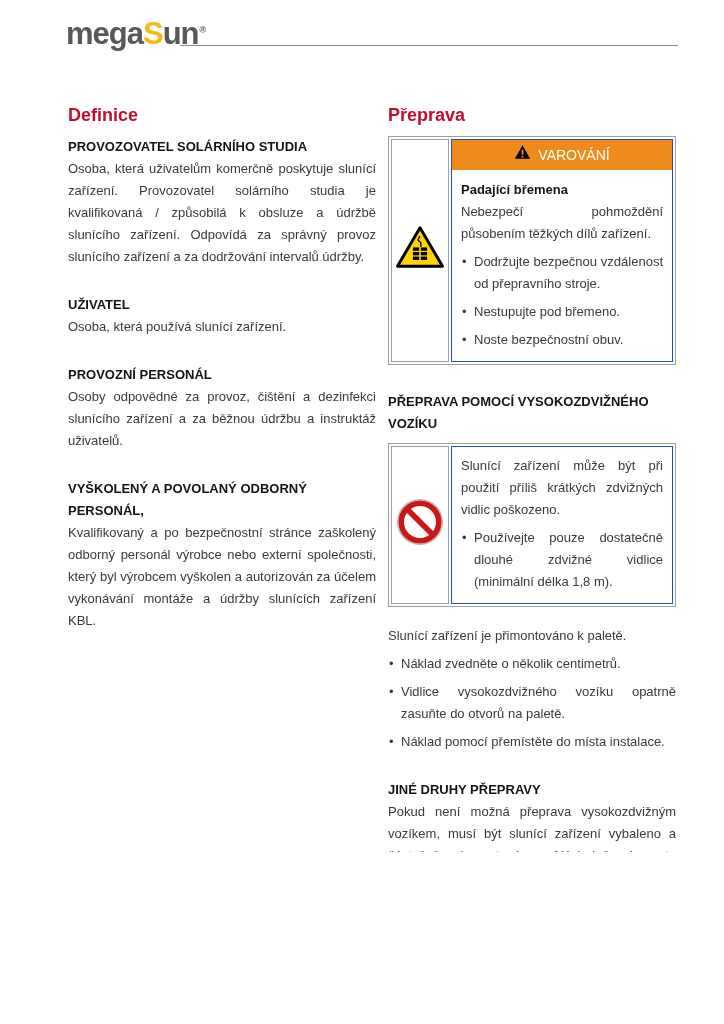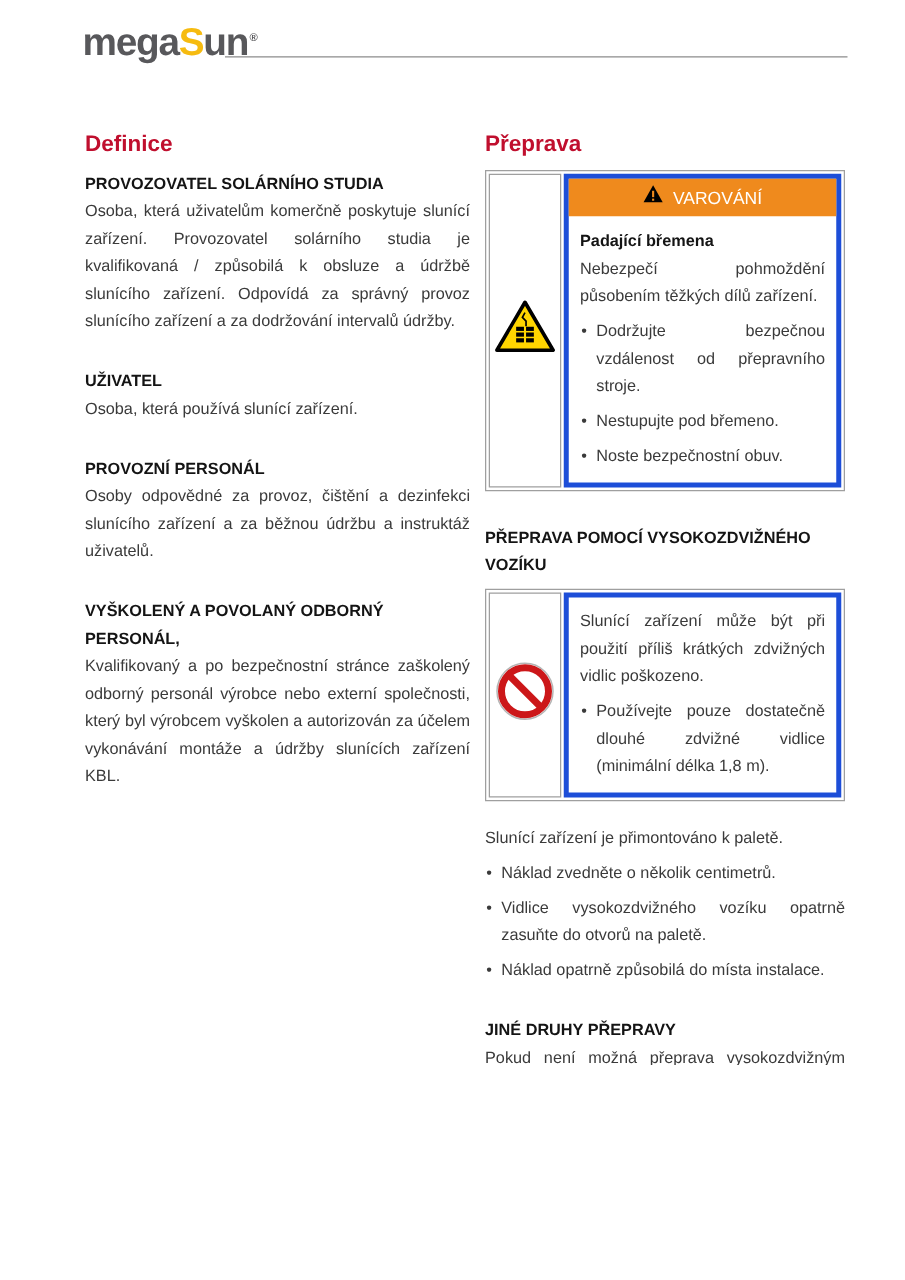--- a/index.html
+++ b/index.html
@@ -25,21 +25,21 @@
   .subhead.first { margin-top:0; }
   .para { text-align:justify; margin:0; }
 
   .bullet-item { position:relative; padding-left:13px; text-align:justify; margin-top:6px; }
   .bullet-item::before { content:"\2022"; position:absolute; left:1px; top:0; color:#3a3a3a; }
 
   
   .alert-box { display:flex; gap:2px; border:1px solid #9f9f9f; padding:2px; margin-top:8px; background:#fff; }
   .alert-icon-cell { width:56px; flex:none; border:1px solid #9f9f9f;
                      display:flex; align-items:center; justify-content:center; }
-  .alert-content { flex:1; border:4px solid #1d4ed8; min-width:0; }
+  .alert-content { flex:1; border:1px solid #1d4ed8; min-width:0; }
   .alert-header { background:#ef8a1d; color:#ffffff; height:30px; font-size:14px;
                   display:flex; align-items:center; justify-content:center; gap:7px; }
   .alert-body { padding:9px 9px 10px 9px; }
   .alert-title { font-weight:700; color:#141414; }
   .mt18 { margin-top:18px; }
 
   
   .footer-number { position:absolute; left:40px; top:957px; font-size:15px; line-height:22px; color:#6e6e6e; }
   .footer-rule { position:absolute; left:66px; top:956px; width:1px; height:42px; background:#8c8c8c; }
   .footer-text { position:absolute; left:78px; top:962px; font-size:12px; line-height:16px;
@@ -129,21 +129,21 @@
         <div class="alert-body" style="padding-top:8px;">
           <p class="para">Slunící zařízení může být při použití příliš krátkých zdvižných vidlic poškozeno.</p>
           <div class="bullet-item">Používejte pouze dostatečně dlouhé zdvižné vidlice (minimální délka 1,8 m).</div>
         </div>
       </div>
     </div>
 
     <p class="para mt18">Slunící zařízení je přimontováno k paletě.</p>
     <div class="bullet-item">Náklad zvedněte o několik centimetrů.</div>
     <div class="bullet-item">Vidlice vysokozdvižného vozíku opatrně zasuňte do otvorů na paletě.</div>
-    <div class="bullet-item">Náklad opatrně způsobilá do místa instalace.</div>
+    <div class="bullet-item">Náklad pomocí přemístěte do místa instalace.</div>
 
     <div class="subhead">JINÉ DRUHY PŘEPRAVY</div>
     <p class="para">Pokud není možná přeprava vysokozdvižným vozíkem, musí být slunící zařízení vybaleno a částečně demontováno. Následně dopravte jednotlivé montážní díly do mísa instalace, např. pomocí vozíku. V závislosti na hmotnosti a objemu musí být montážní díly zvedány několika osobami.</p>
   </div>
 
   <div class="footer-number">6</div>
   <div class="footer-rule"></div>
   <div class="footer-text">
     <span>Provozní návod |</span>
     <span class="bold">megaSun K11 Select / Plus</span>

